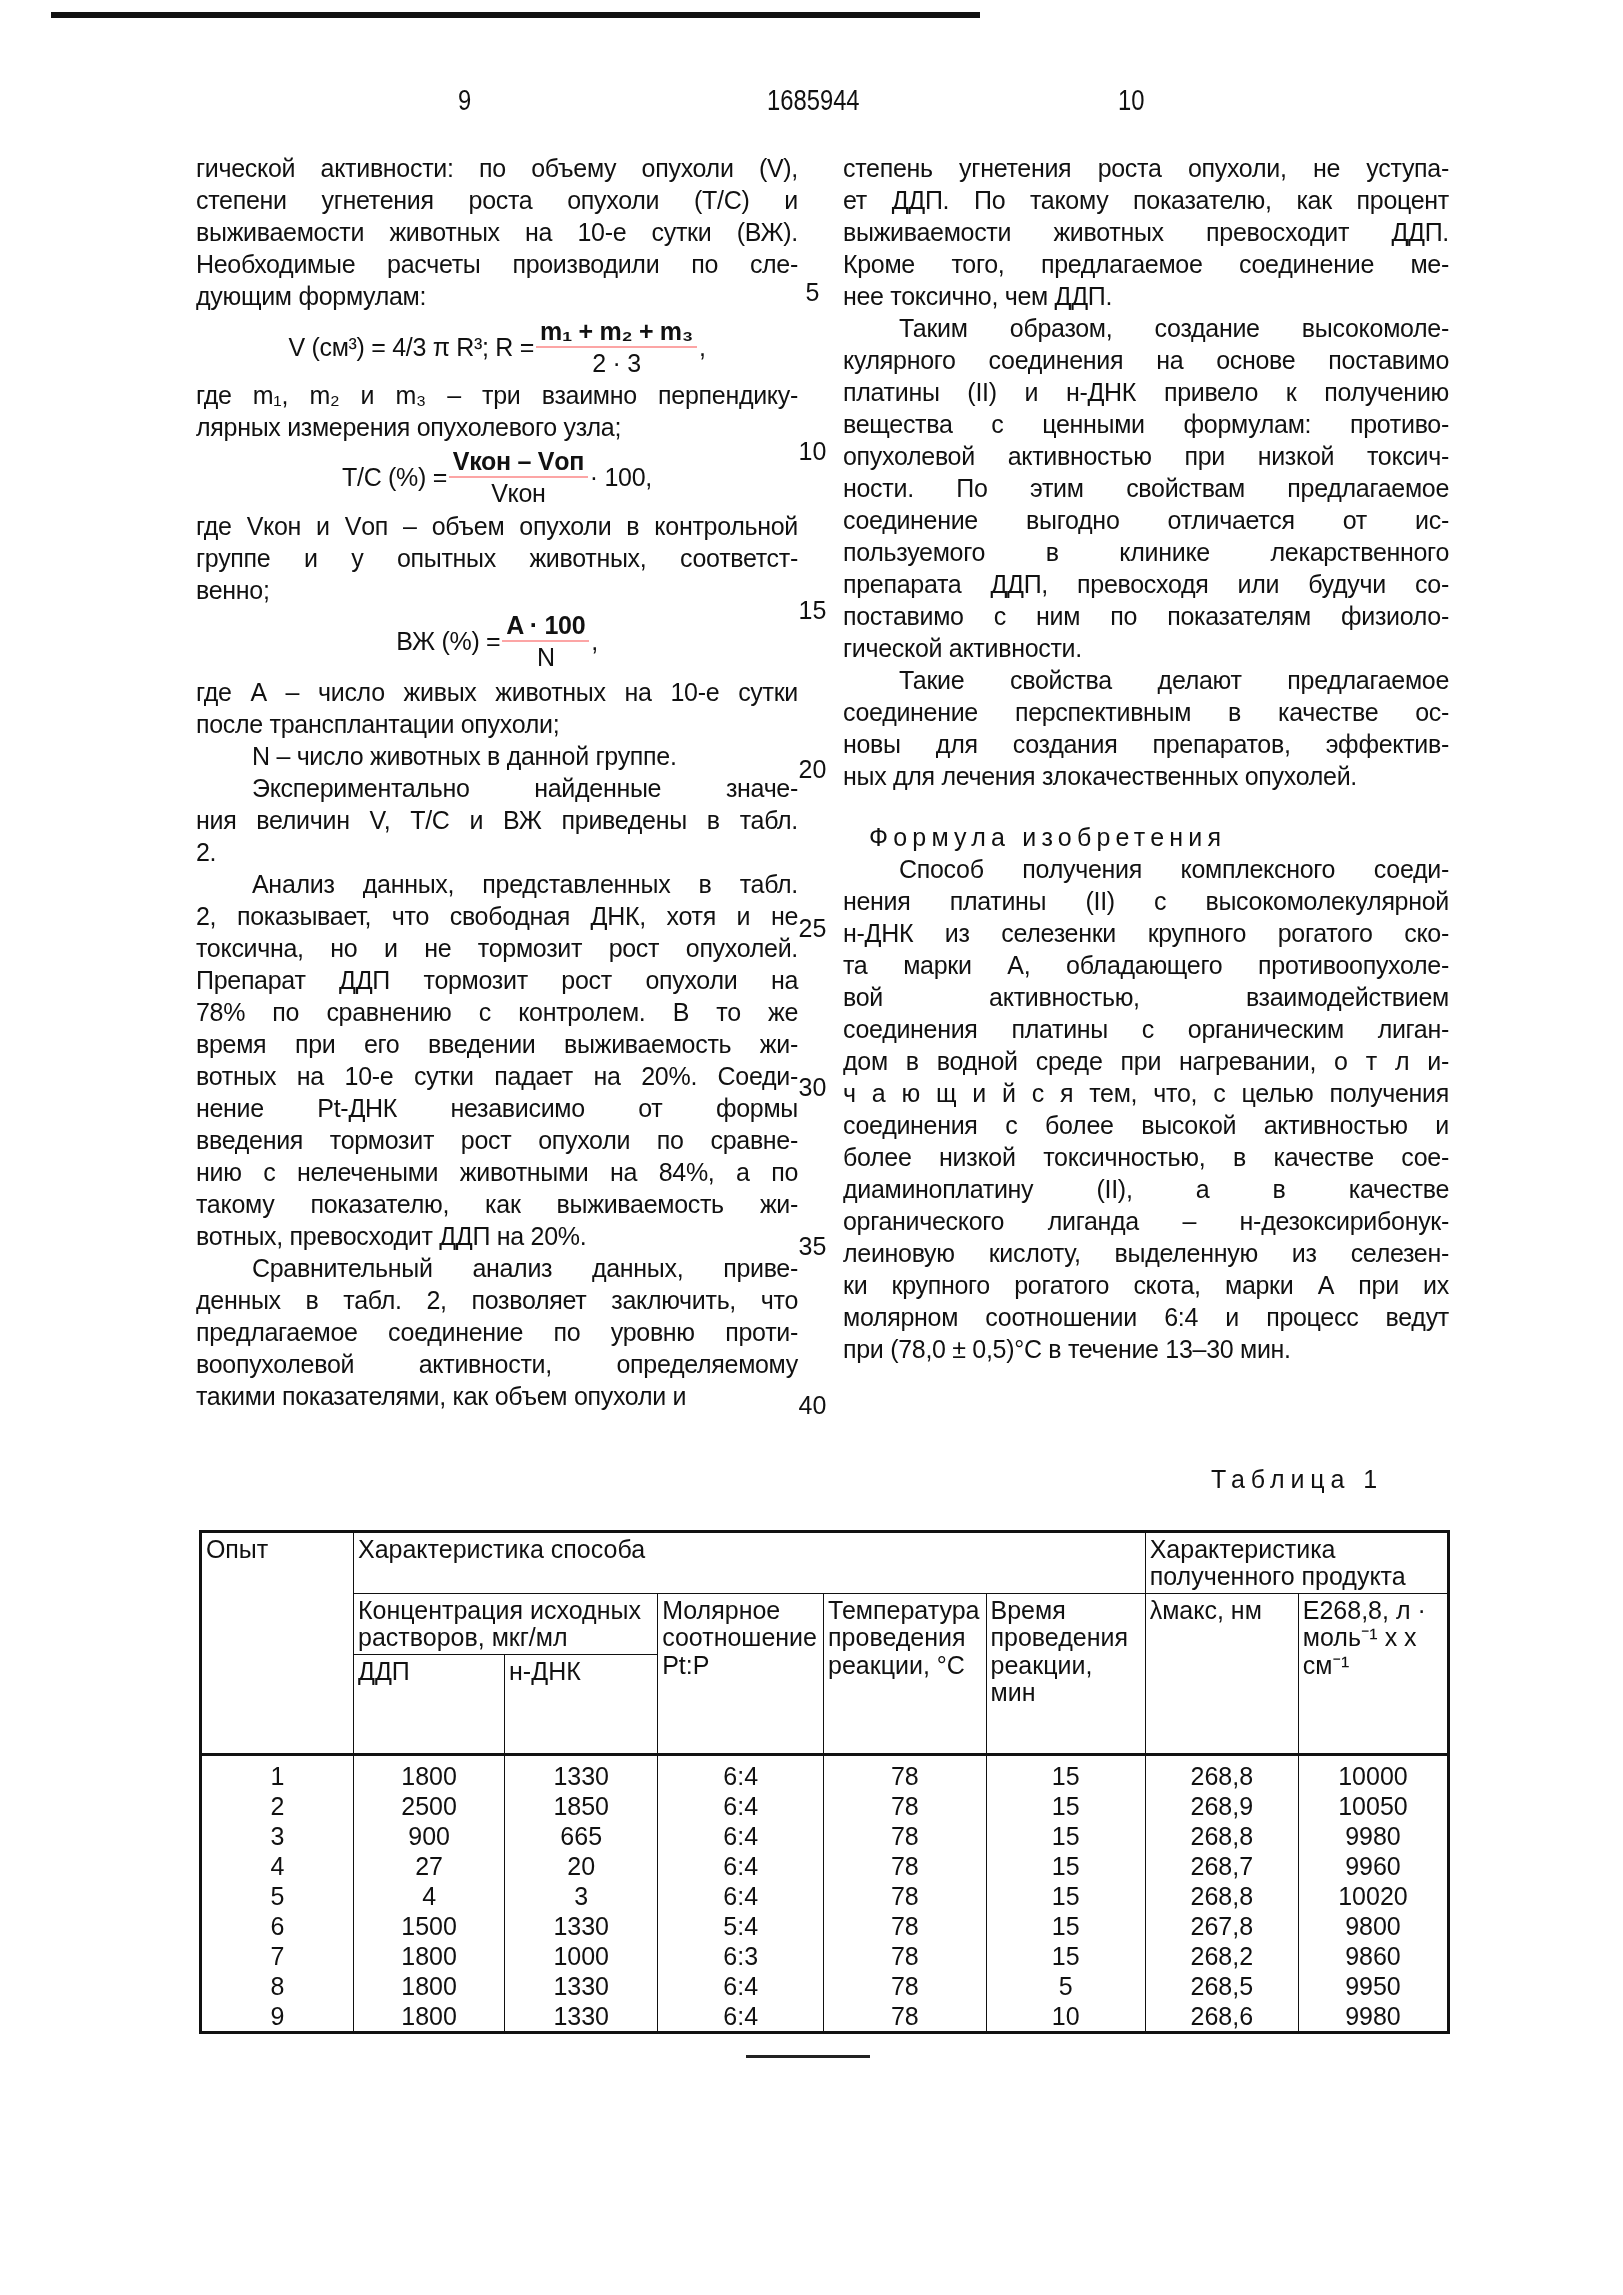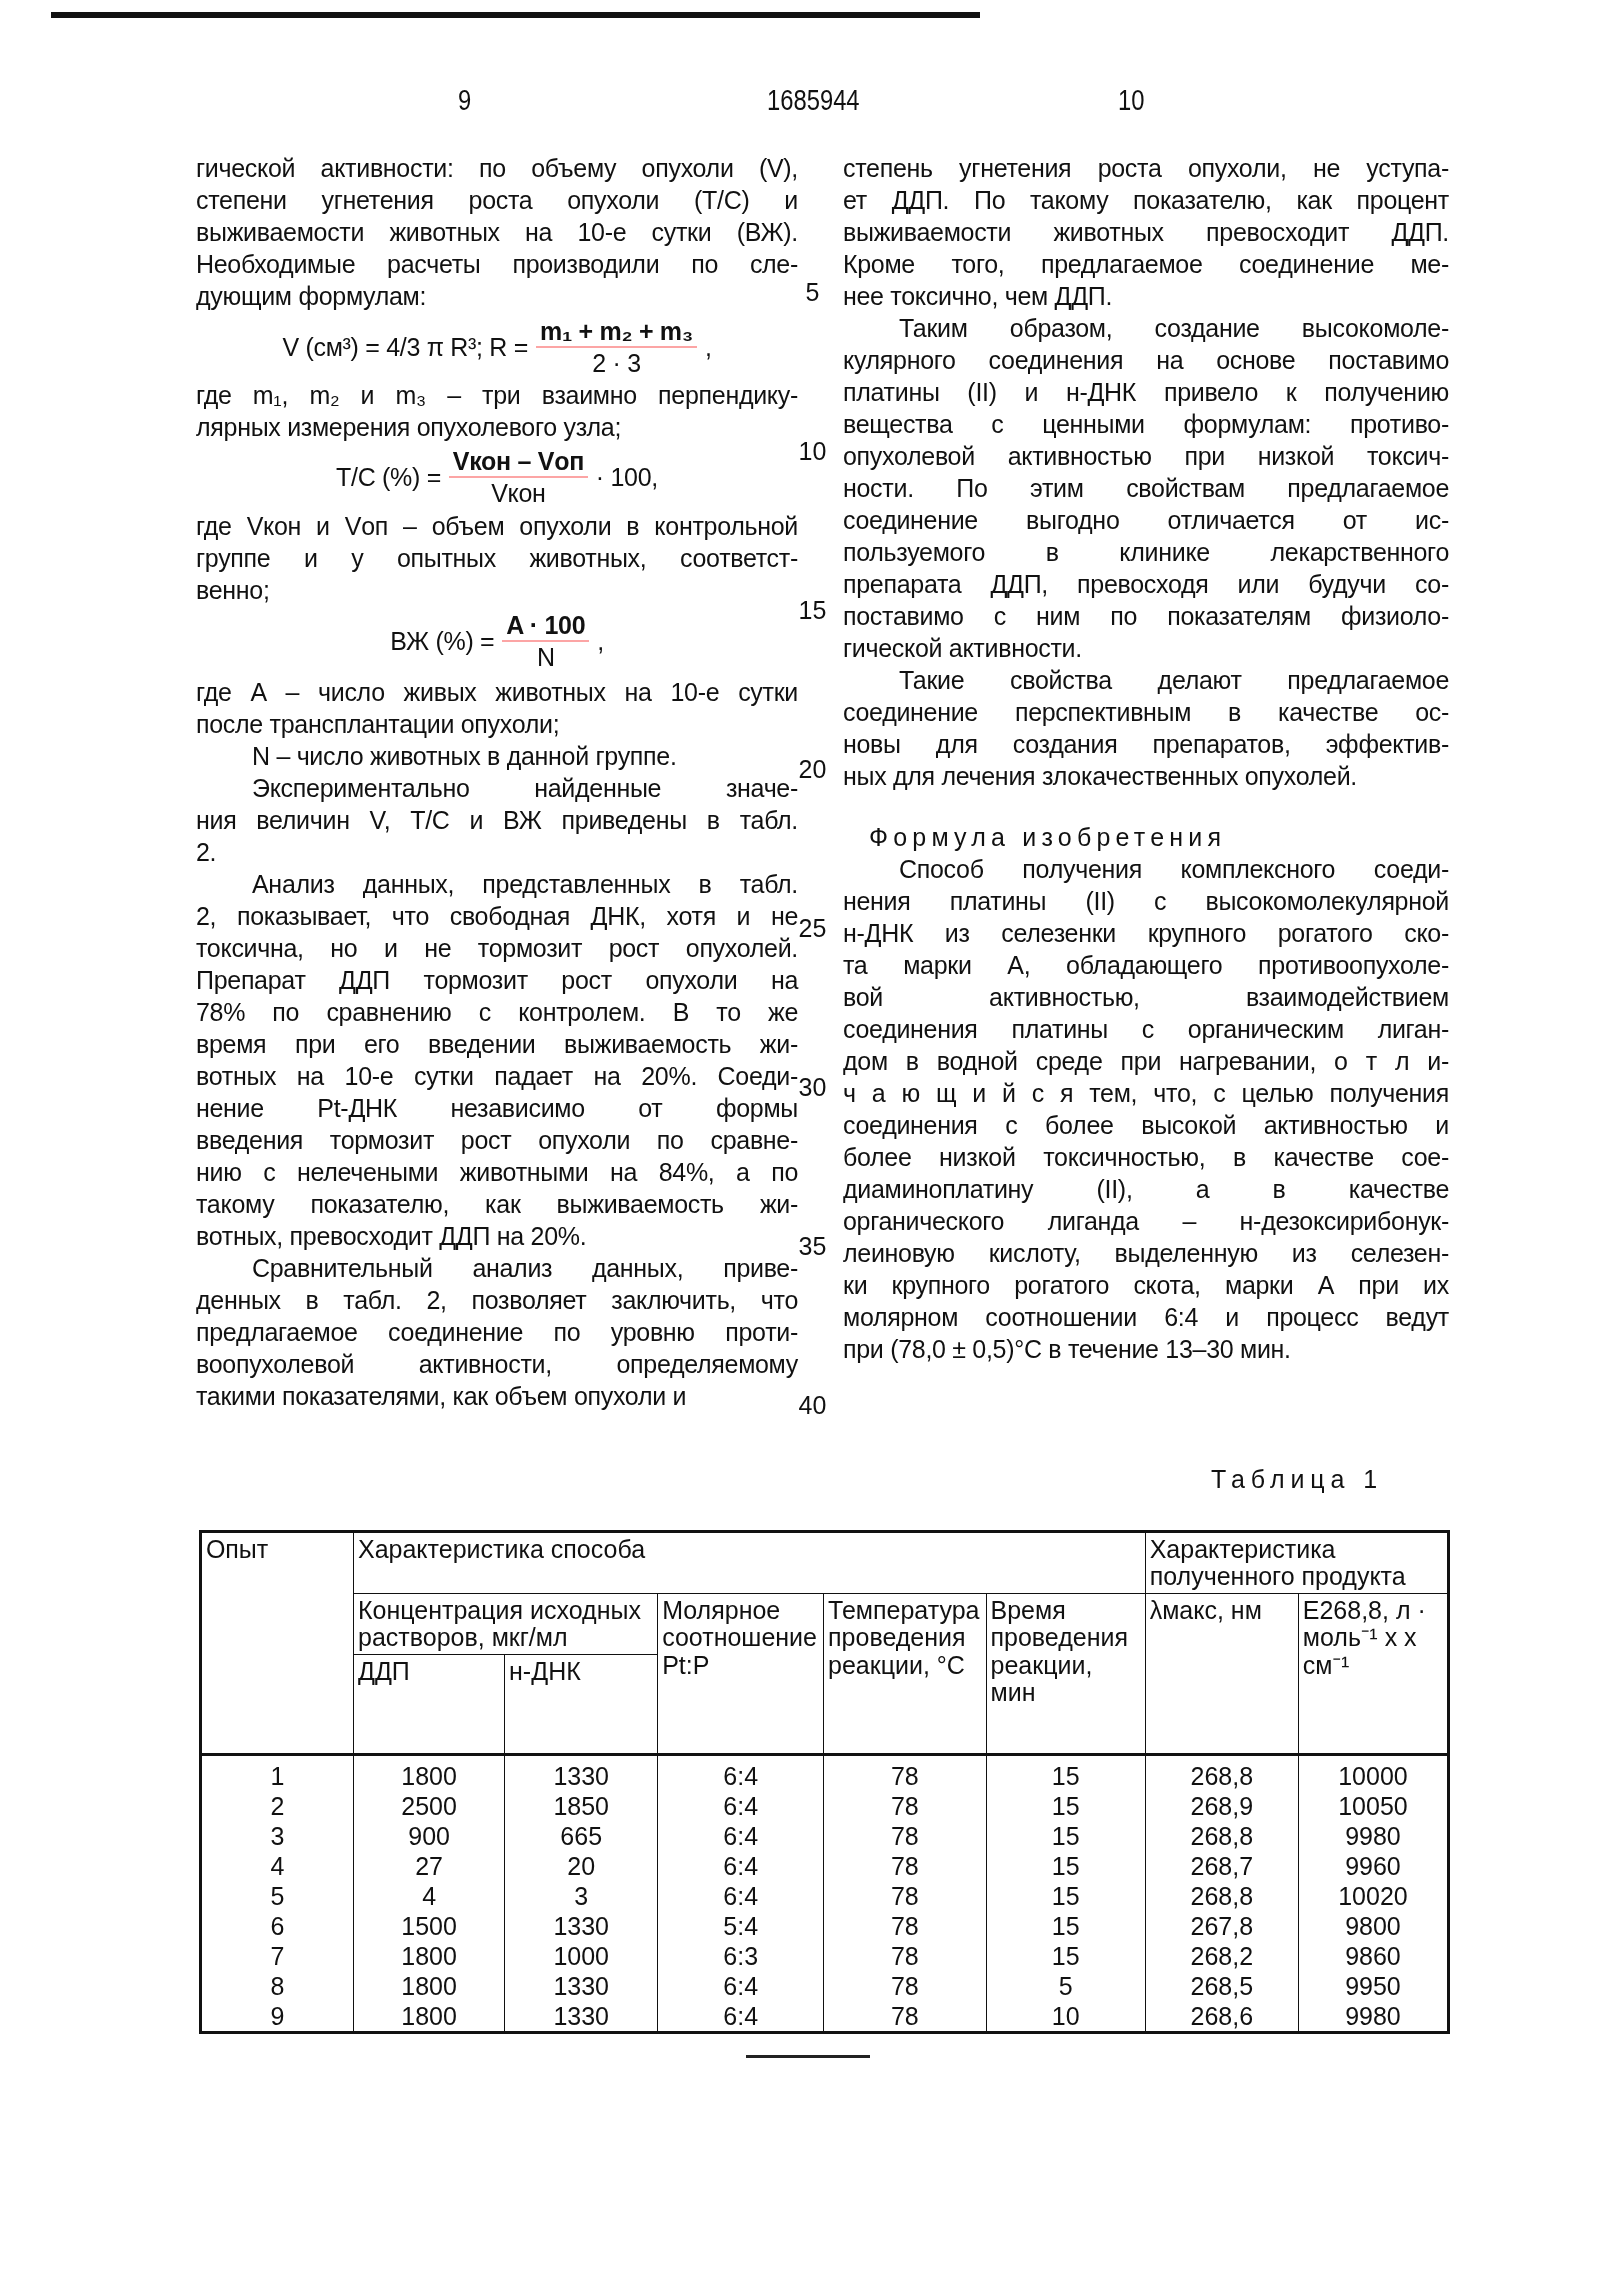--- a/index.html
+++ b/index.html
@@ -5,21 +5,21 @@
   html, body { margin:0; padding:0; background:#ffffff; }
   body { width:1623px; height:2295px; position:relative; overflow:hidden; color:#111; font-family:"Liberation Sans", sans-serif; }
   .topline { position:absolute; left:51px; top:11.8px; width:929px; height:5.9px; background:#111; }
   .hdr { position:absolute; top:84px; font-size:29px; font-family:"Liberation Sans Narrow","Liberation Sans", sans-serif; transform:scaleX(0.82); transform-origin:left top; }
   .col { position:absolute; font-size:25px; line-height:32px; letter-spacing:-0.3px; }
   .col p { margin:0; text-align:justify; text-align-last:justify; }
   .col p.last { text-align-last:left; }
   .col p.ind { text-indent:56px; }
   .left { left:196px; top:152px; width:602px; }
   .right { left:843px; top:152px; width:606px; }
-  .formula { text-align:center; margin:0; display:flex; justify-content:center; align-items:center; gap:8px; }
+  .formula { text-align:center; margin:0; display:flex; justify-content:center; align-items:center; gap:2px; }
   .frac { display:inline-flex; flex-direction:column; align-items:center; vertical-align:middle; }
   .frac .num { border-bottom:2px solid #fca5a5; padding:0 3.9px; line-height:30px;font-weight:bold; }
   .frac .den { line-height:30px; }
   .lnum { position:absolute; left:793px; font-size:25px; width:39px; text-align:center; }
   .spaced { letter-spacing:5.2px; }
   .t1label { position:absolute; left:1211px; top:1465px; font-size:25px; letter-spacing:5.9px;text-align:center; }
   table.t1 { position:absolute; left:199px; top:1530px; width:1251px; border-collapse:collapse; font-size:25px; line-height:27.5px; border:3.9px solid #111; }
   table.t1 td { border:1.3px solid #111; vertical-align:top; padding:2.6px 3.9px; }
   table.t1 .body td { border-top:none; border-bottom:none; text-align:center; padding:0 3.9px; line-height:30px; }
   table.t1 tr.first td { border-top:3.3px solid #111; padding-top:5.2px; }

